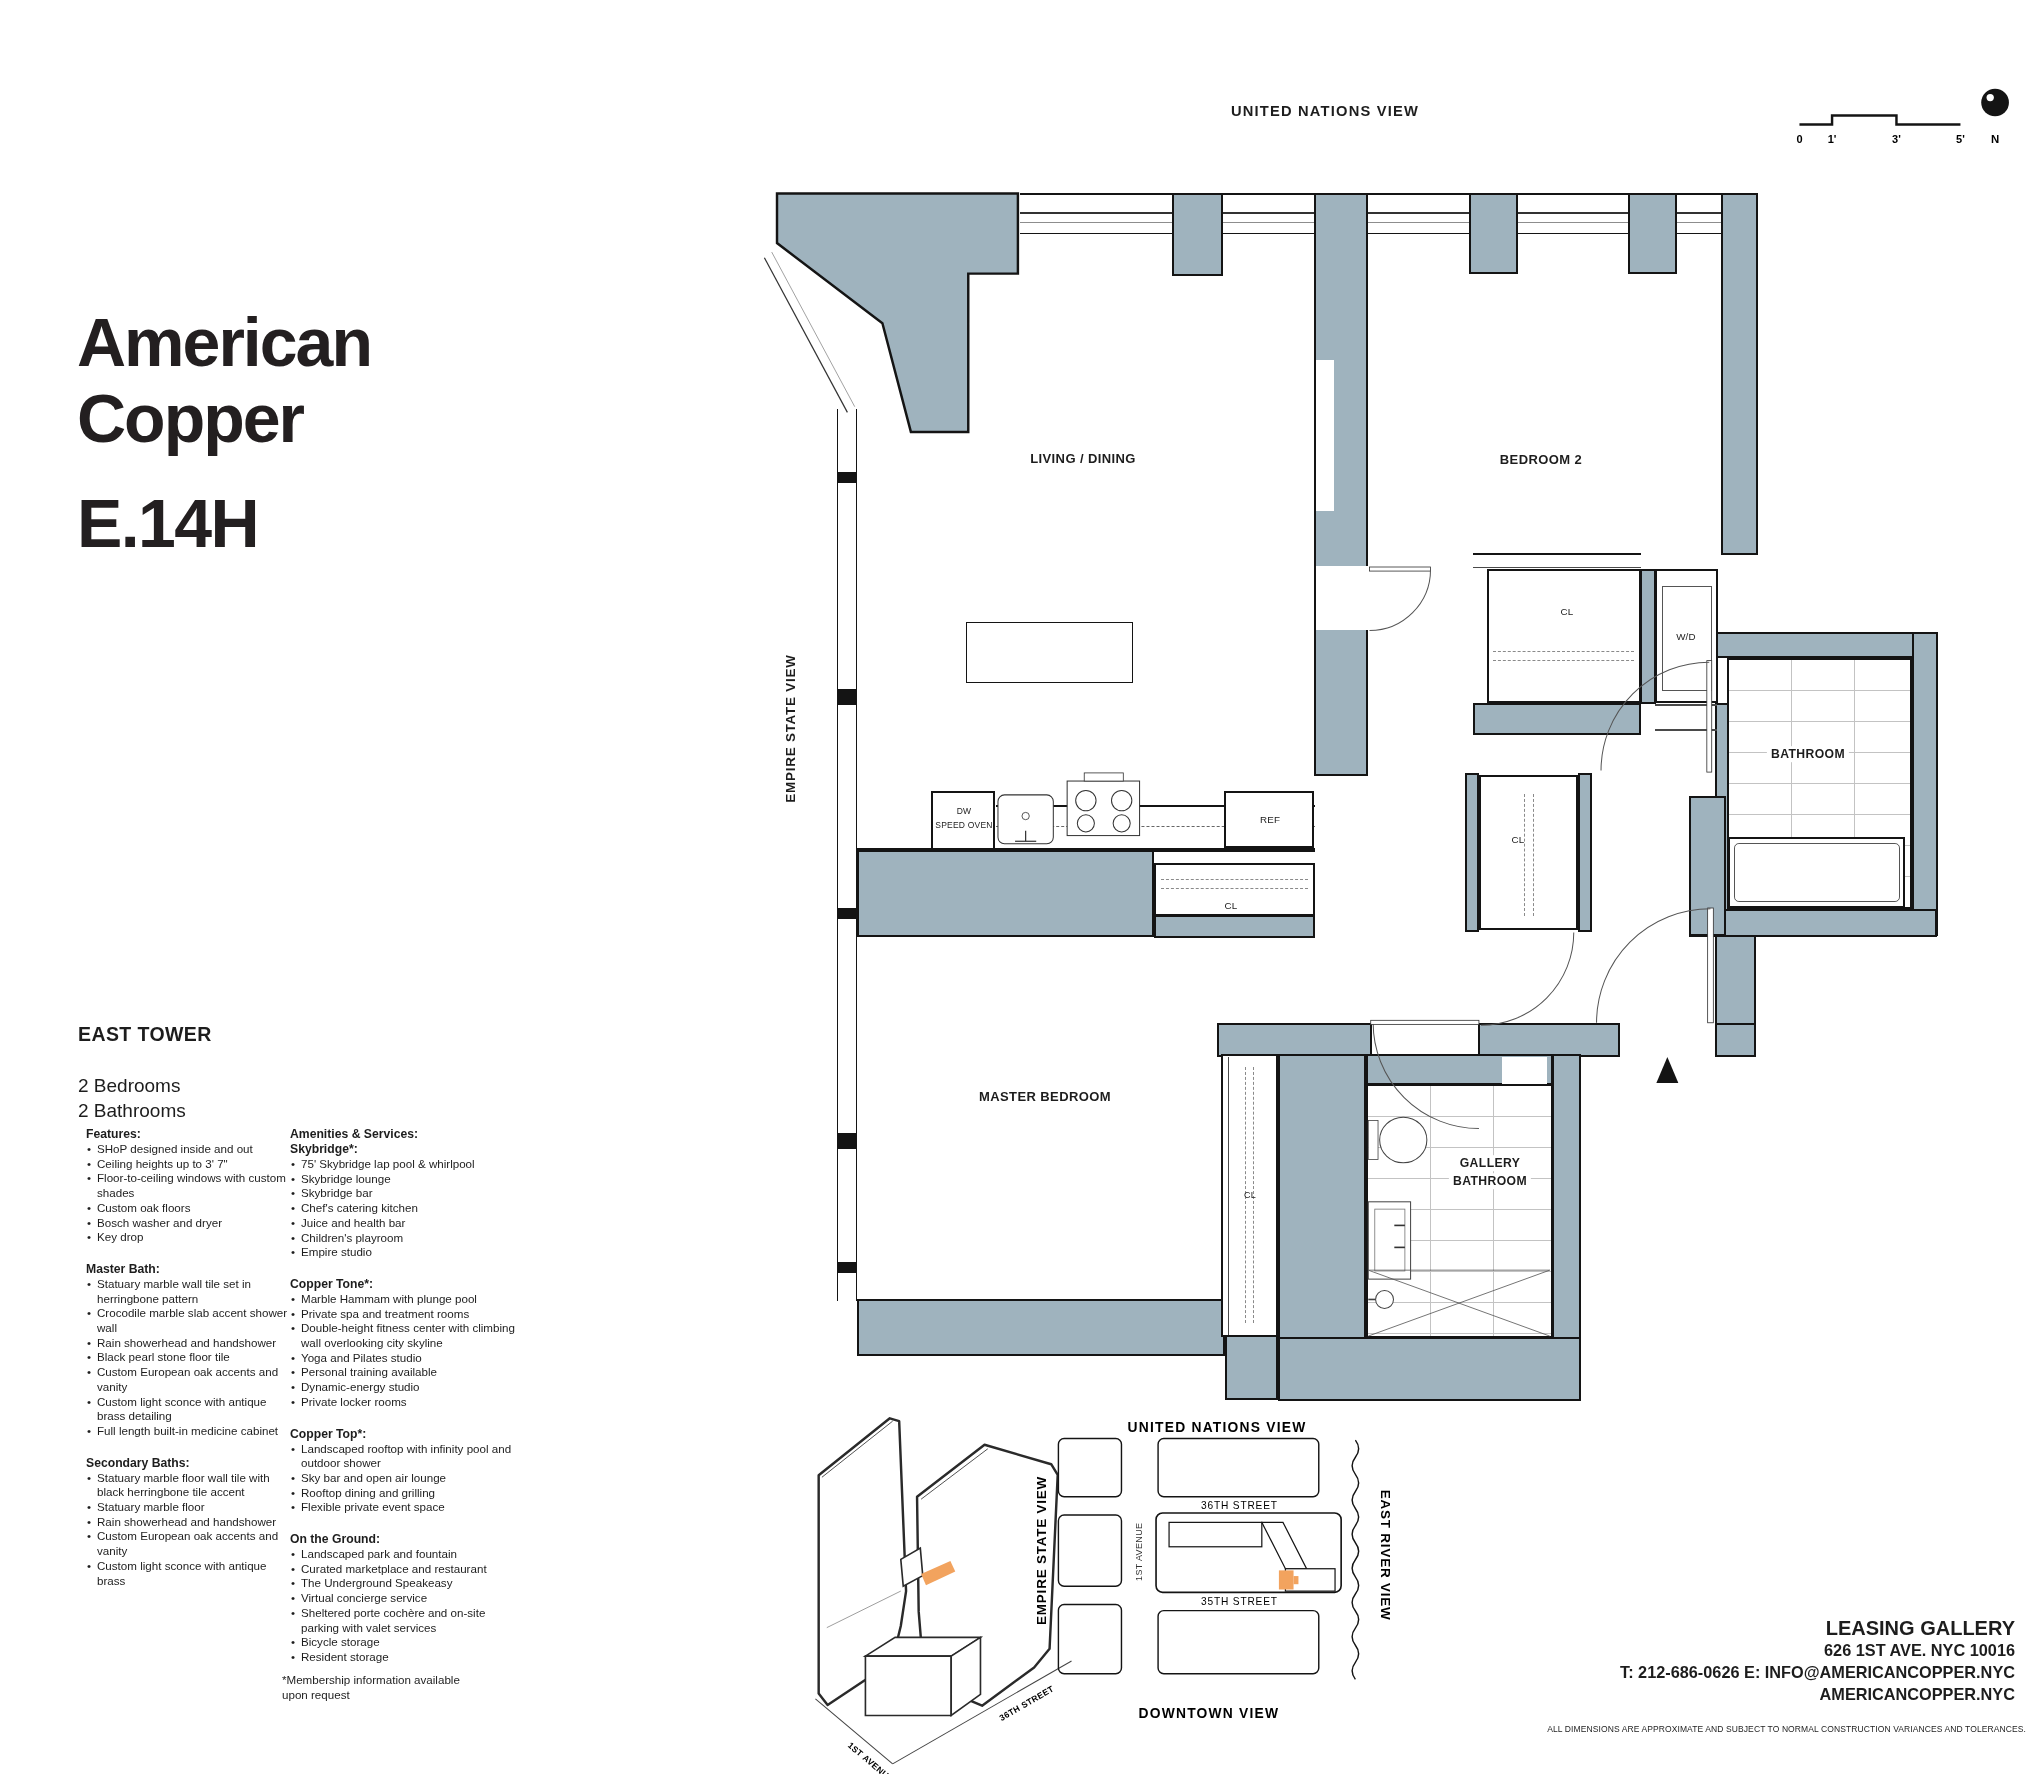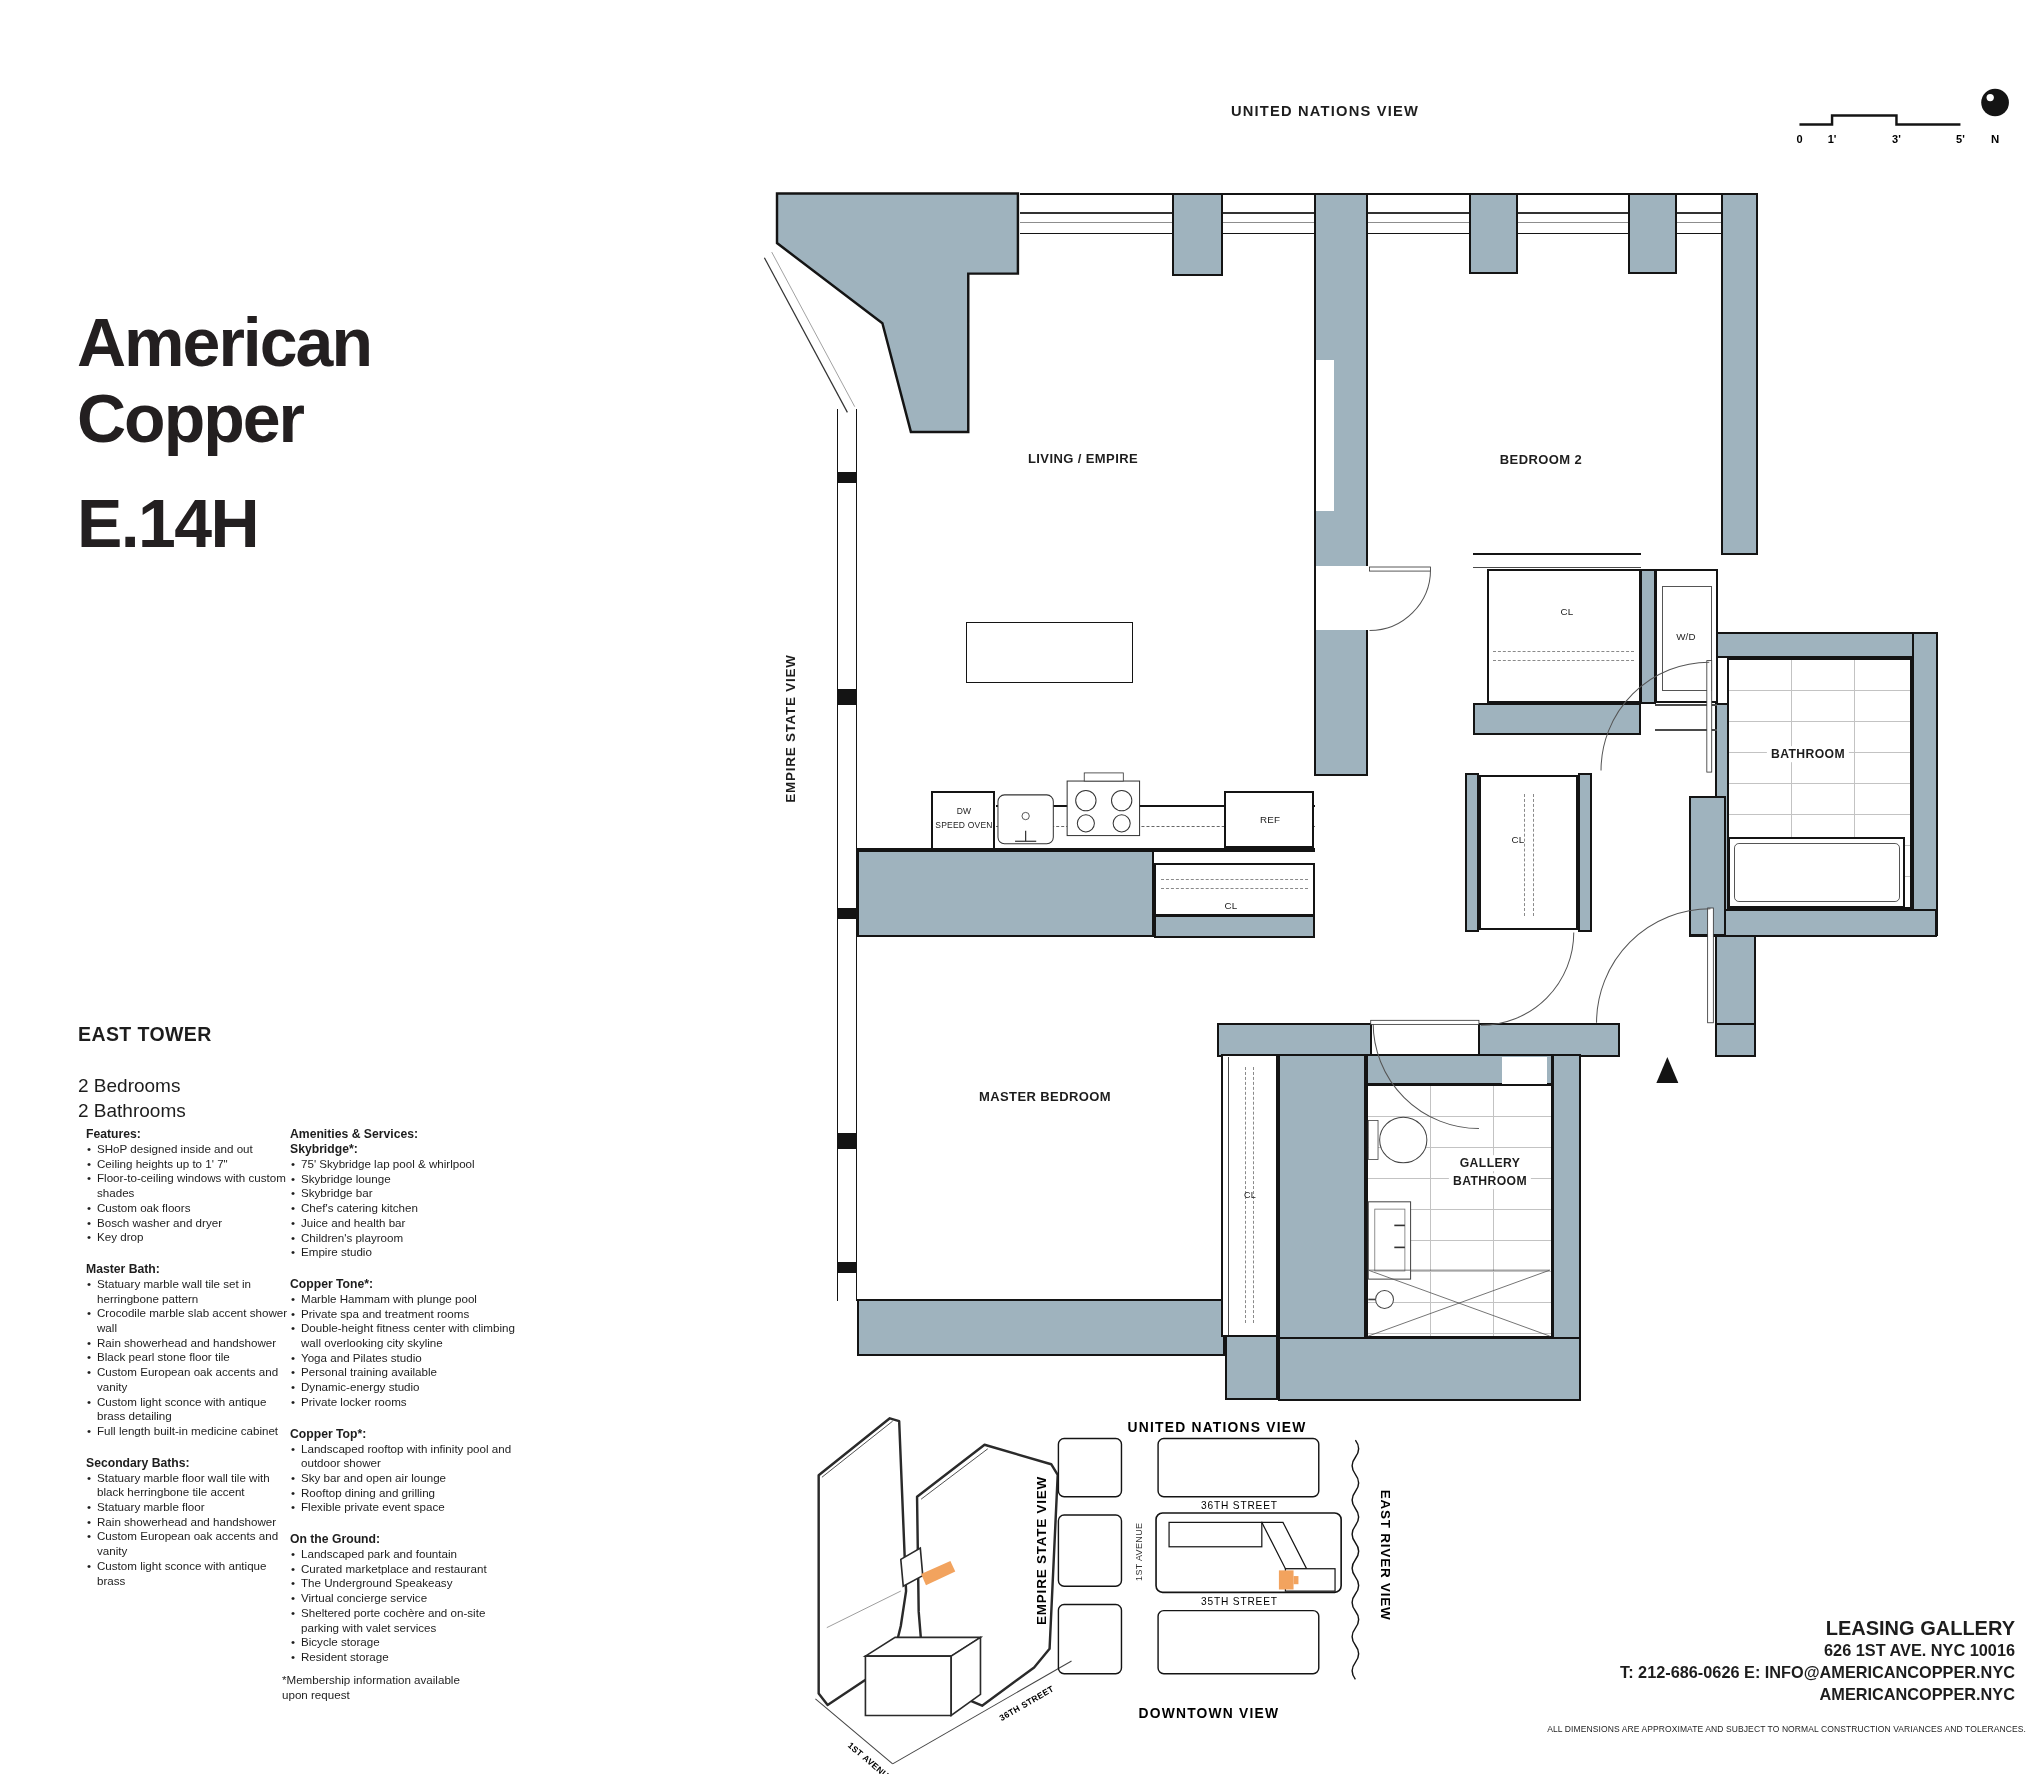--- a/index.html
+++ b/index.html
@@ -76,21 +76,21 @@
 
   <div class="tower">EAST TOWER</div>
   <div class="bedbath">
     <div>2 Bedrooms</div>
     <div>2 Bathrooms</div>
   </div>
   <div class="col col1">
       <div class="sec">
         <div class="h">Features:</div>
         <div class="li">SHoP designed inside and out</div>
-        <div class="li">Ceiling heights up to 1' 7"</div>
+        <div class="li">Ceiling heights up to 3' 7"</div>
         <div class="li">Floor-to-ceiling windows with custom shades</div>
         <div class="li">Custom oak floors</div>
         <div class="li">Bosch washer and dryer</div>
         <div class="li">Key drop</div>
       </div>
       <div class="sec">
         <div class="h">Master Bath:</div>
         <div class="li">Statuary marble wall tile set in herringbone pattern</div>
         <div class="li">Crocodile marble slab accent shower wall</div>
         <div class="li">Rain showerhead and handshower</div>
@@ -281,21 +281,21 @@
     <rect x="3378" y="2970" width="74" height="152" fill="none" stroke="#777" stroke-width="2"></rect>
     <line x1="3452" y1="3010" x2="3426" y2="3010" stroke="#333" stroke-width="4"></line>
     <line x1="3452" y1="3064" x2="3426" y2="3064" stroke="#333" stroke-width="4"></line>
     <line x1="3362" y1="3120" x2="3808" y2="3282" stroke="#555" stroke-width="2"></line>
     <line x1="3808" y1="3120" x2="3362" y2="3282" stroke="#555" stroke-width="2"></line>
     <line x1="3362" y1="3120" x2="3808" y2="3120" stroke="#555" stroke-width="2"></line>
     <circle cx="3402" cy="3192" r="22" fill="#fff" stroke="#444" stroke-width="2.5"></circle>
     <line x1="3380" y1="3192" x2="3362" y2="3192" stroke="#444" stroke-width="4"></line>
   </svg>
 
-  <div class="label" style="left:1083px;top:458px;">LIVING / EMPIRE</div>
+  <div class="label" style="left:1083px;top:458px;">LIVING / DINING</div>
   <div class="label" style="left:1541px;top:459px;">BEDROOM 2</div>
   <div class="label" style="left:1808px;top:754px;font-size:12.2px;">BATHROOM</div>
   <div class="label" style="left:1045px;top:1096px;">MASTER BEDROOM</div>
   <div class="label" style="left:1490px;top:1163px;font-size:12.2px;">GALLERY</div>
   <div class="label" style="left:1490px;top:1181px;font-size:12.2px;">BATHROOM</div>
   <div class="sml" style="left:1567px;top:611px;">CL</div>
   <div class="sml" style="left:1686px;top:636px;">W/D</div>
   <div class="sml" style="left:1518px;top:839px;">CL</div>
   <div class="sml" style="left:1231px;top:905px;">CL</div>
   <div class="sml" style="left:1250px;top:1195px;font-size:9px;">CL</div>

